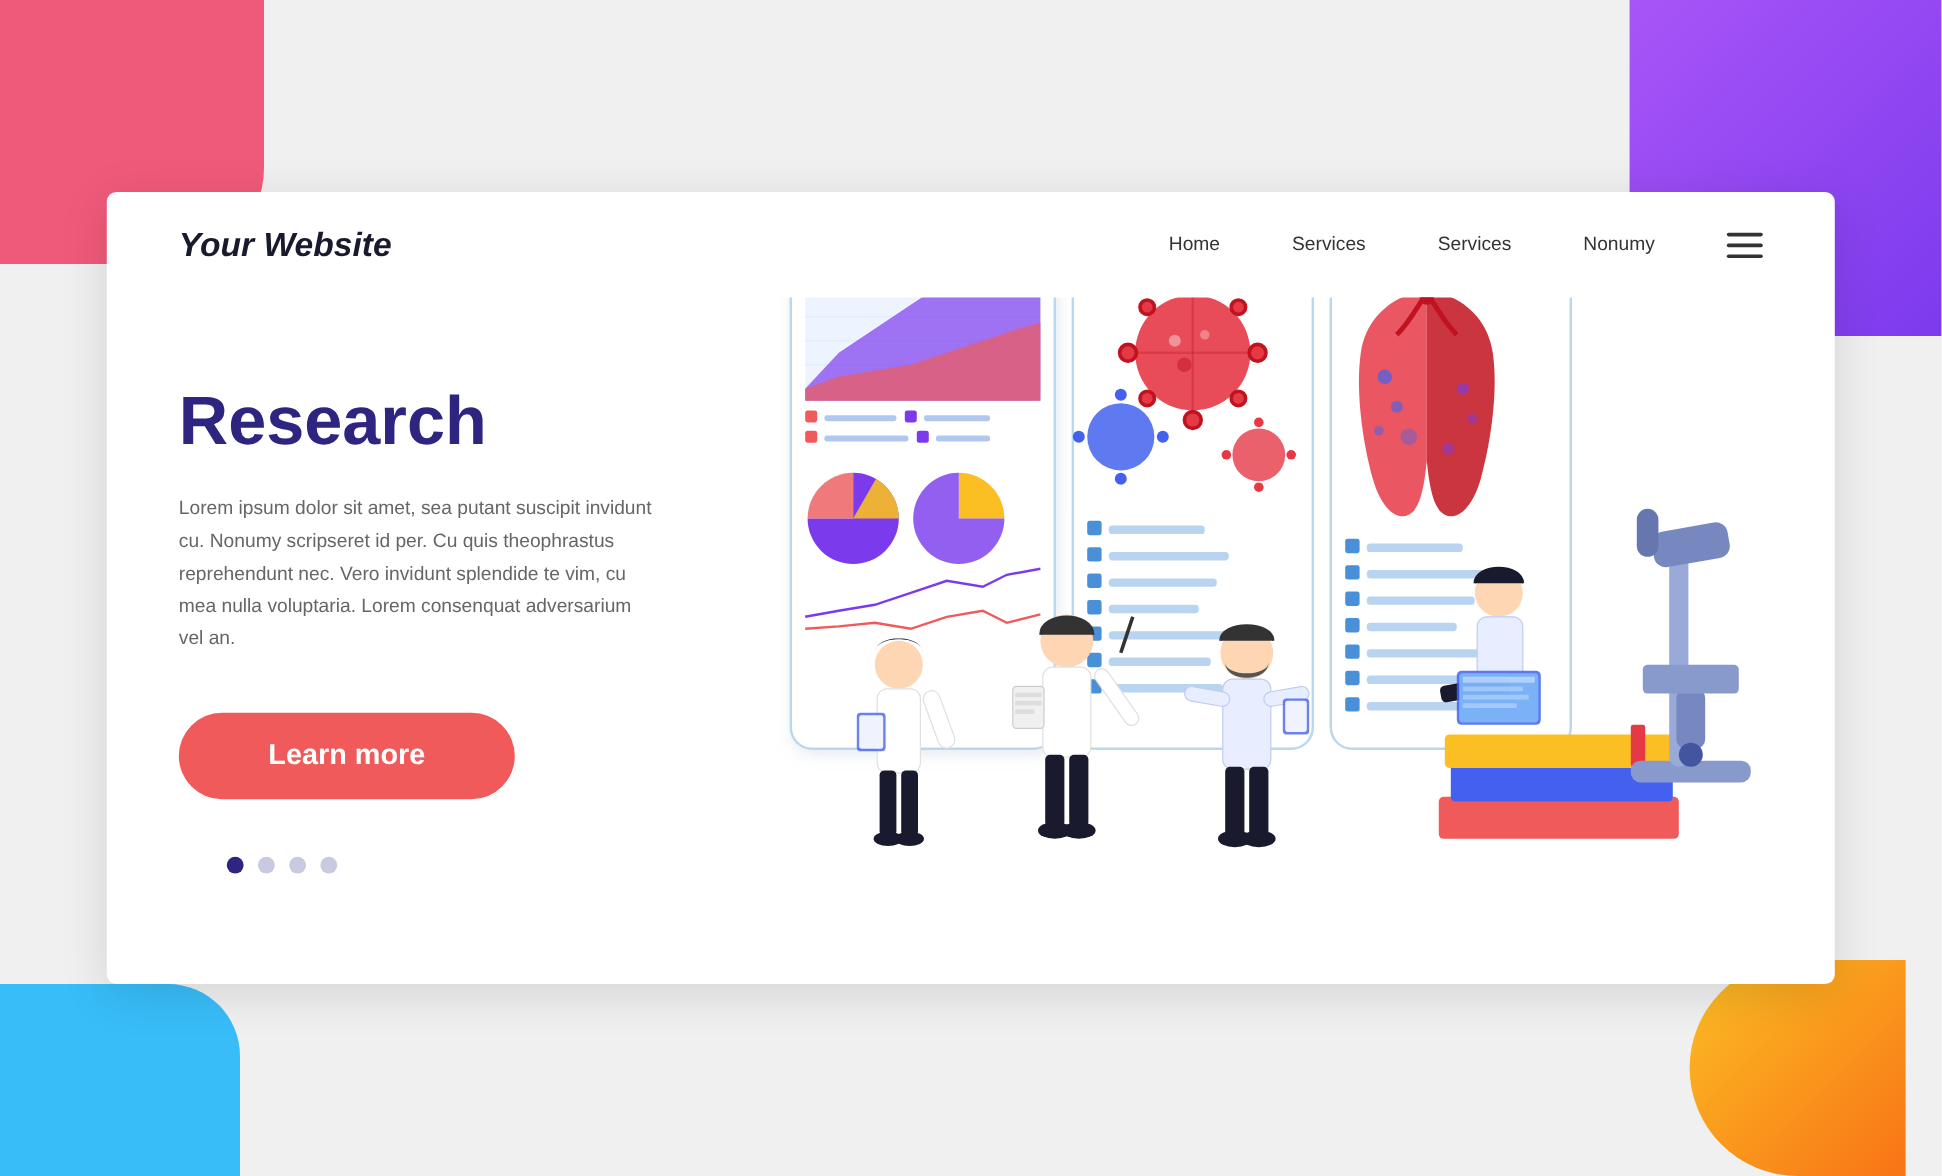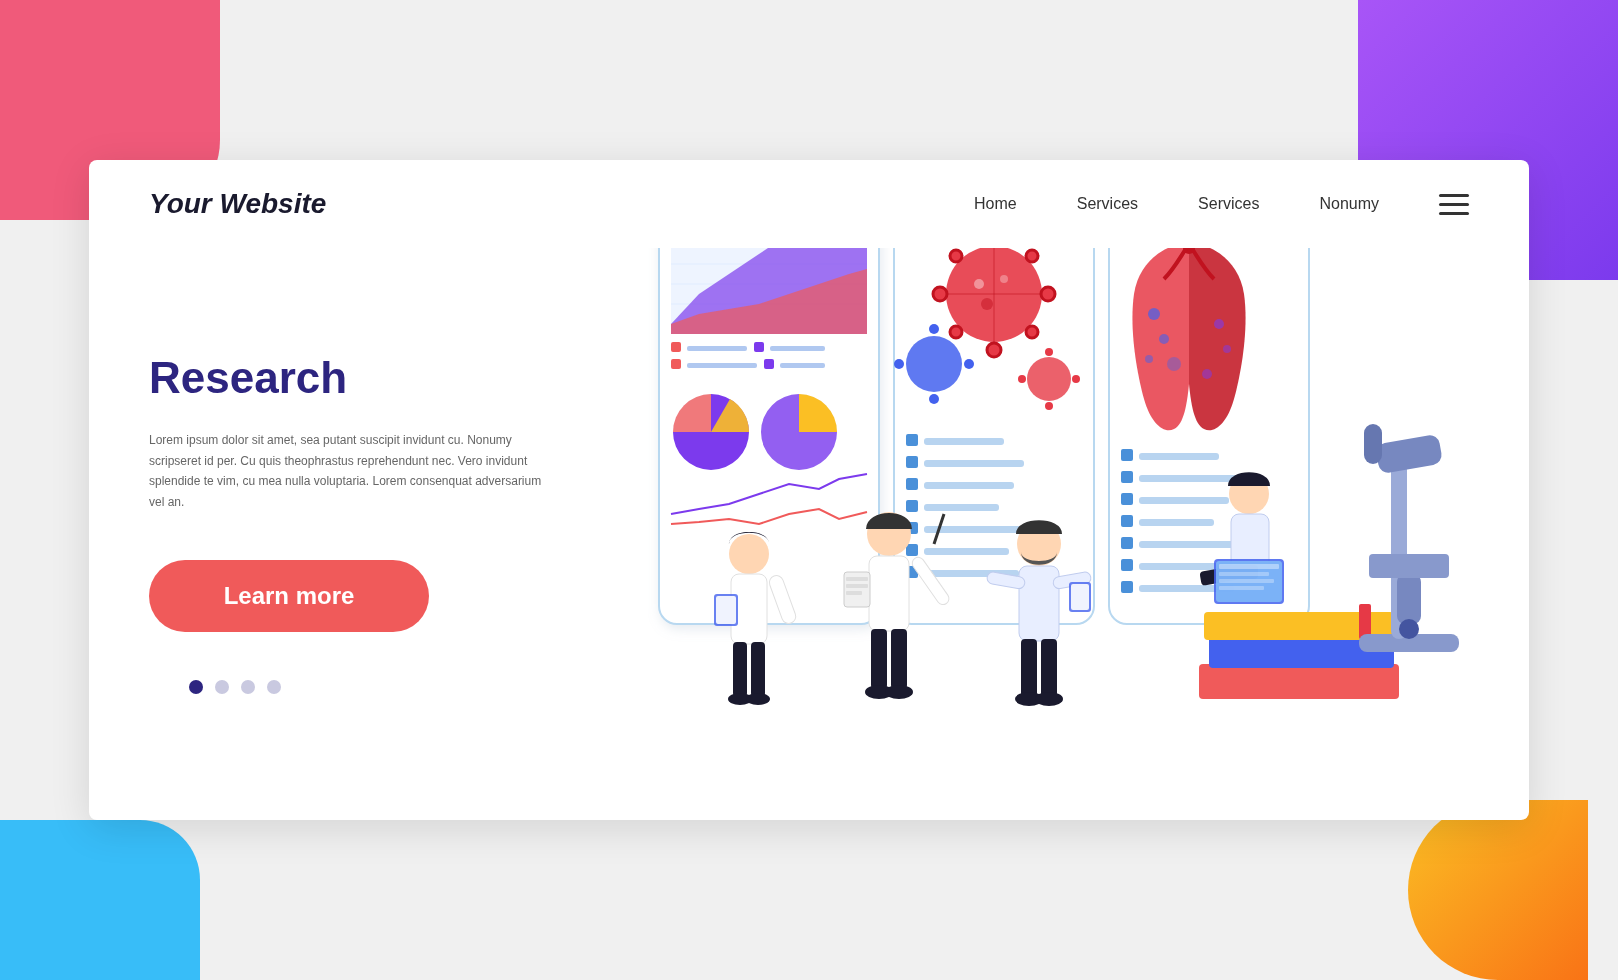--- a/index.html
+++ b/index.html
@@ -117,28 +117,28 @@
     
     .left-side {
       width: 480px;
       flex-shrink: 0;
       display: flex;
       flex-direction: column;
       justify-content: center;
       padding-top: 20px;
     }
     .hero-title {
-      font-size: 44px;
+      font-size: 57px;
       font-weight: 900;
       color: #2d2580;
       line-height: 1.1;
       margin-bottom: 28px;
     }
     .hero-description {
-      font-size: 12px;
+      font-size: 16px;
       color: #666;
       line-height: 1.7;
       margin-bottom: 48px;
       max-width: 400px;
     }
     .learn-more-btn {
       display: inline-block;
       background: #f05a5a;
       color: #fff;
       font-size: 24px;

